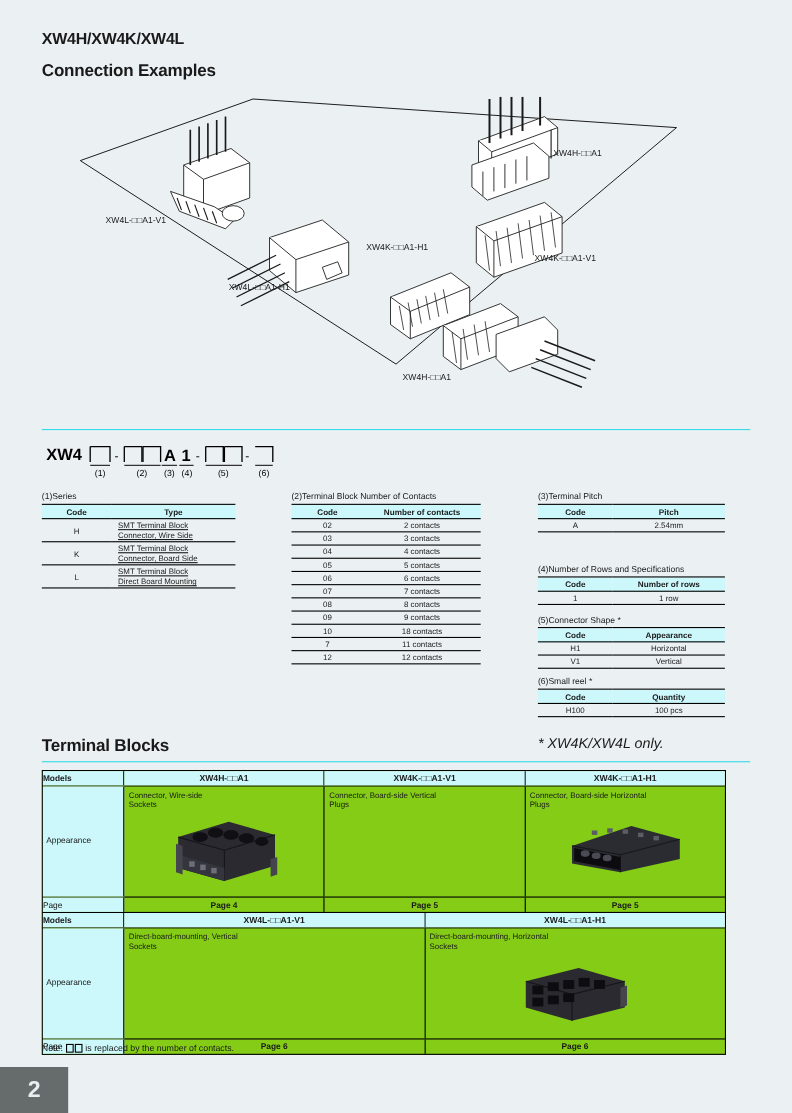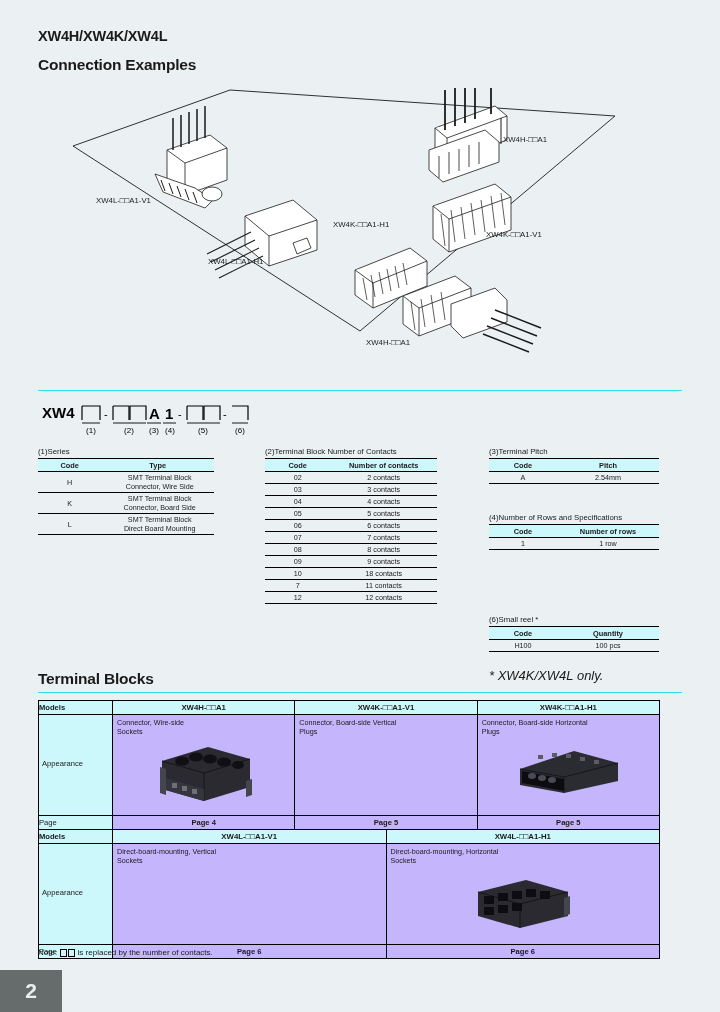--- a/index.html
+++ b/index.html
@@ -90,21 +90,21 @@
     padding: 1.5px 2px;
     text-align: center;
   }
   table.lt td {
     border-bottom: 0.6px solid #000;
     padding: 1px 2px;
     text-align: center;
     line-height: 1.25;
   }
   table.lt tr:last-child td { border-bottom: 1.2px solid #000; }
-  table.lt td.type { text-align: center; padding-left: 6px; }
+  table.lt td.type { text-align: left; padding-left: 6px; text-decoration: underline; }
 
   .lt-series { left: 38px; top: 447px; width: 176px; }
   .lt-contacts { left: 265px; top: 447px; width: 172px; }
   .lt-pitch { left: 489px; top: 447px; width: 170px; }
   .lt-rows { left: 489px; top: 513px; width: 170px; }
   .lt-shape { left: 489px; top: 559px; width: 170px; }
   .lt-reel { left: 489px; top: 615px; width: 170px; }
   .legend-note {
     position: absolute;
     left: 489px; top: 668px;
@@ -112,21 +112,21 @@
     font-style: italic;
   }
 
   
   .tb {
     position: absolute;
     left: 38px; top: 700px;
     width: 622px;
     border: 1.4px solid #000;
     box-sizing: border-box;
-    background: #c4b5fd;
+    background: #84cc16;
   }
   .tb-label {
     width: 74px;
     flex: 0 0 74px;
     background: #ccf7fb;
     border-right: 1.2px solid #000;
     box-sizing: border-box;
     position: relative;
     font-size: 7.6px;
   }
@@ -505,20 +505,41 @@
         </thead>
       <tbody>
           <tr>
         <td>1</td>
         <td>1 row</td>
       </tr>
         </tbody>
     </table>
   </div>
 
+  <div class="lt-wrap lt-shape">
+    <div class="lt-caption">(5)Connector Shape *</div>
+    <table class="lt">
+      <thead>
+          <tr>
+        <th style="width:40%">Code</th>
+        <th>Appearance</th>
+      </tr>
+        </thead>
+      <tbody>
+        <tr>
+          <td>H1</td>
+          <td>Horizontal</td>
+        </tr>
+        <tr>
+          <td>V1</td>
+          <td>Vertical</td>
+        </tr>
+      </tbody>
+    </table>
+  </div>
 
   <div class="lt-wrap lt-reel">
     <div class="lt-caption">(6)Small reel *</div>
     <table class="lt">
       <thead>
           <tr>
         <th style="width:40%">Code</th>
         <th>Quantity</th>
       </tr>
         </thead>

